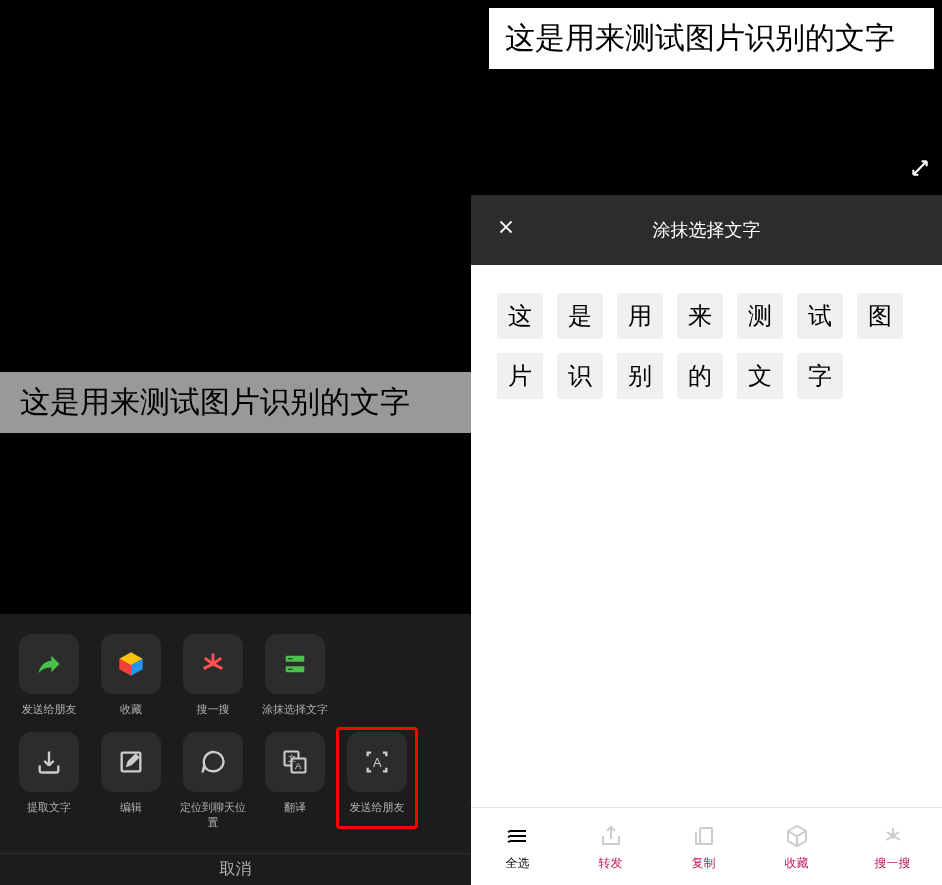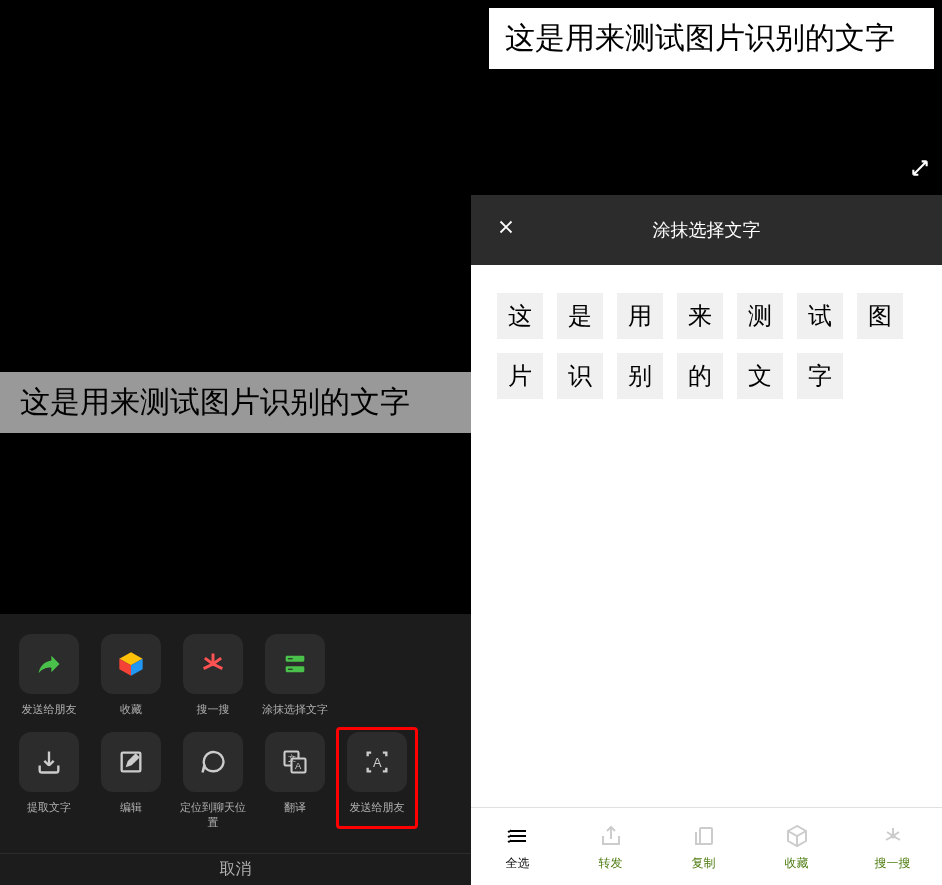--- a/index.html
+++ b/index.html
@@ -165,21 +165,21 @@
     .tool-item {
       display: flex;
       flex-direction: column;
       align-items: center;
       gap: 4px;
     }
     .tool-item.active {
       color: #000;
     }
     .tool-item.disabled {
-      color: #4d7c0f;
+      color: #be185d;
     }
     .tool-icon {
       width: 30px;
       height: 30px;
       display: flex;
       align-items: center;
       justify-content: center;
     }
     .tool-label {
       font-size: 12px;

